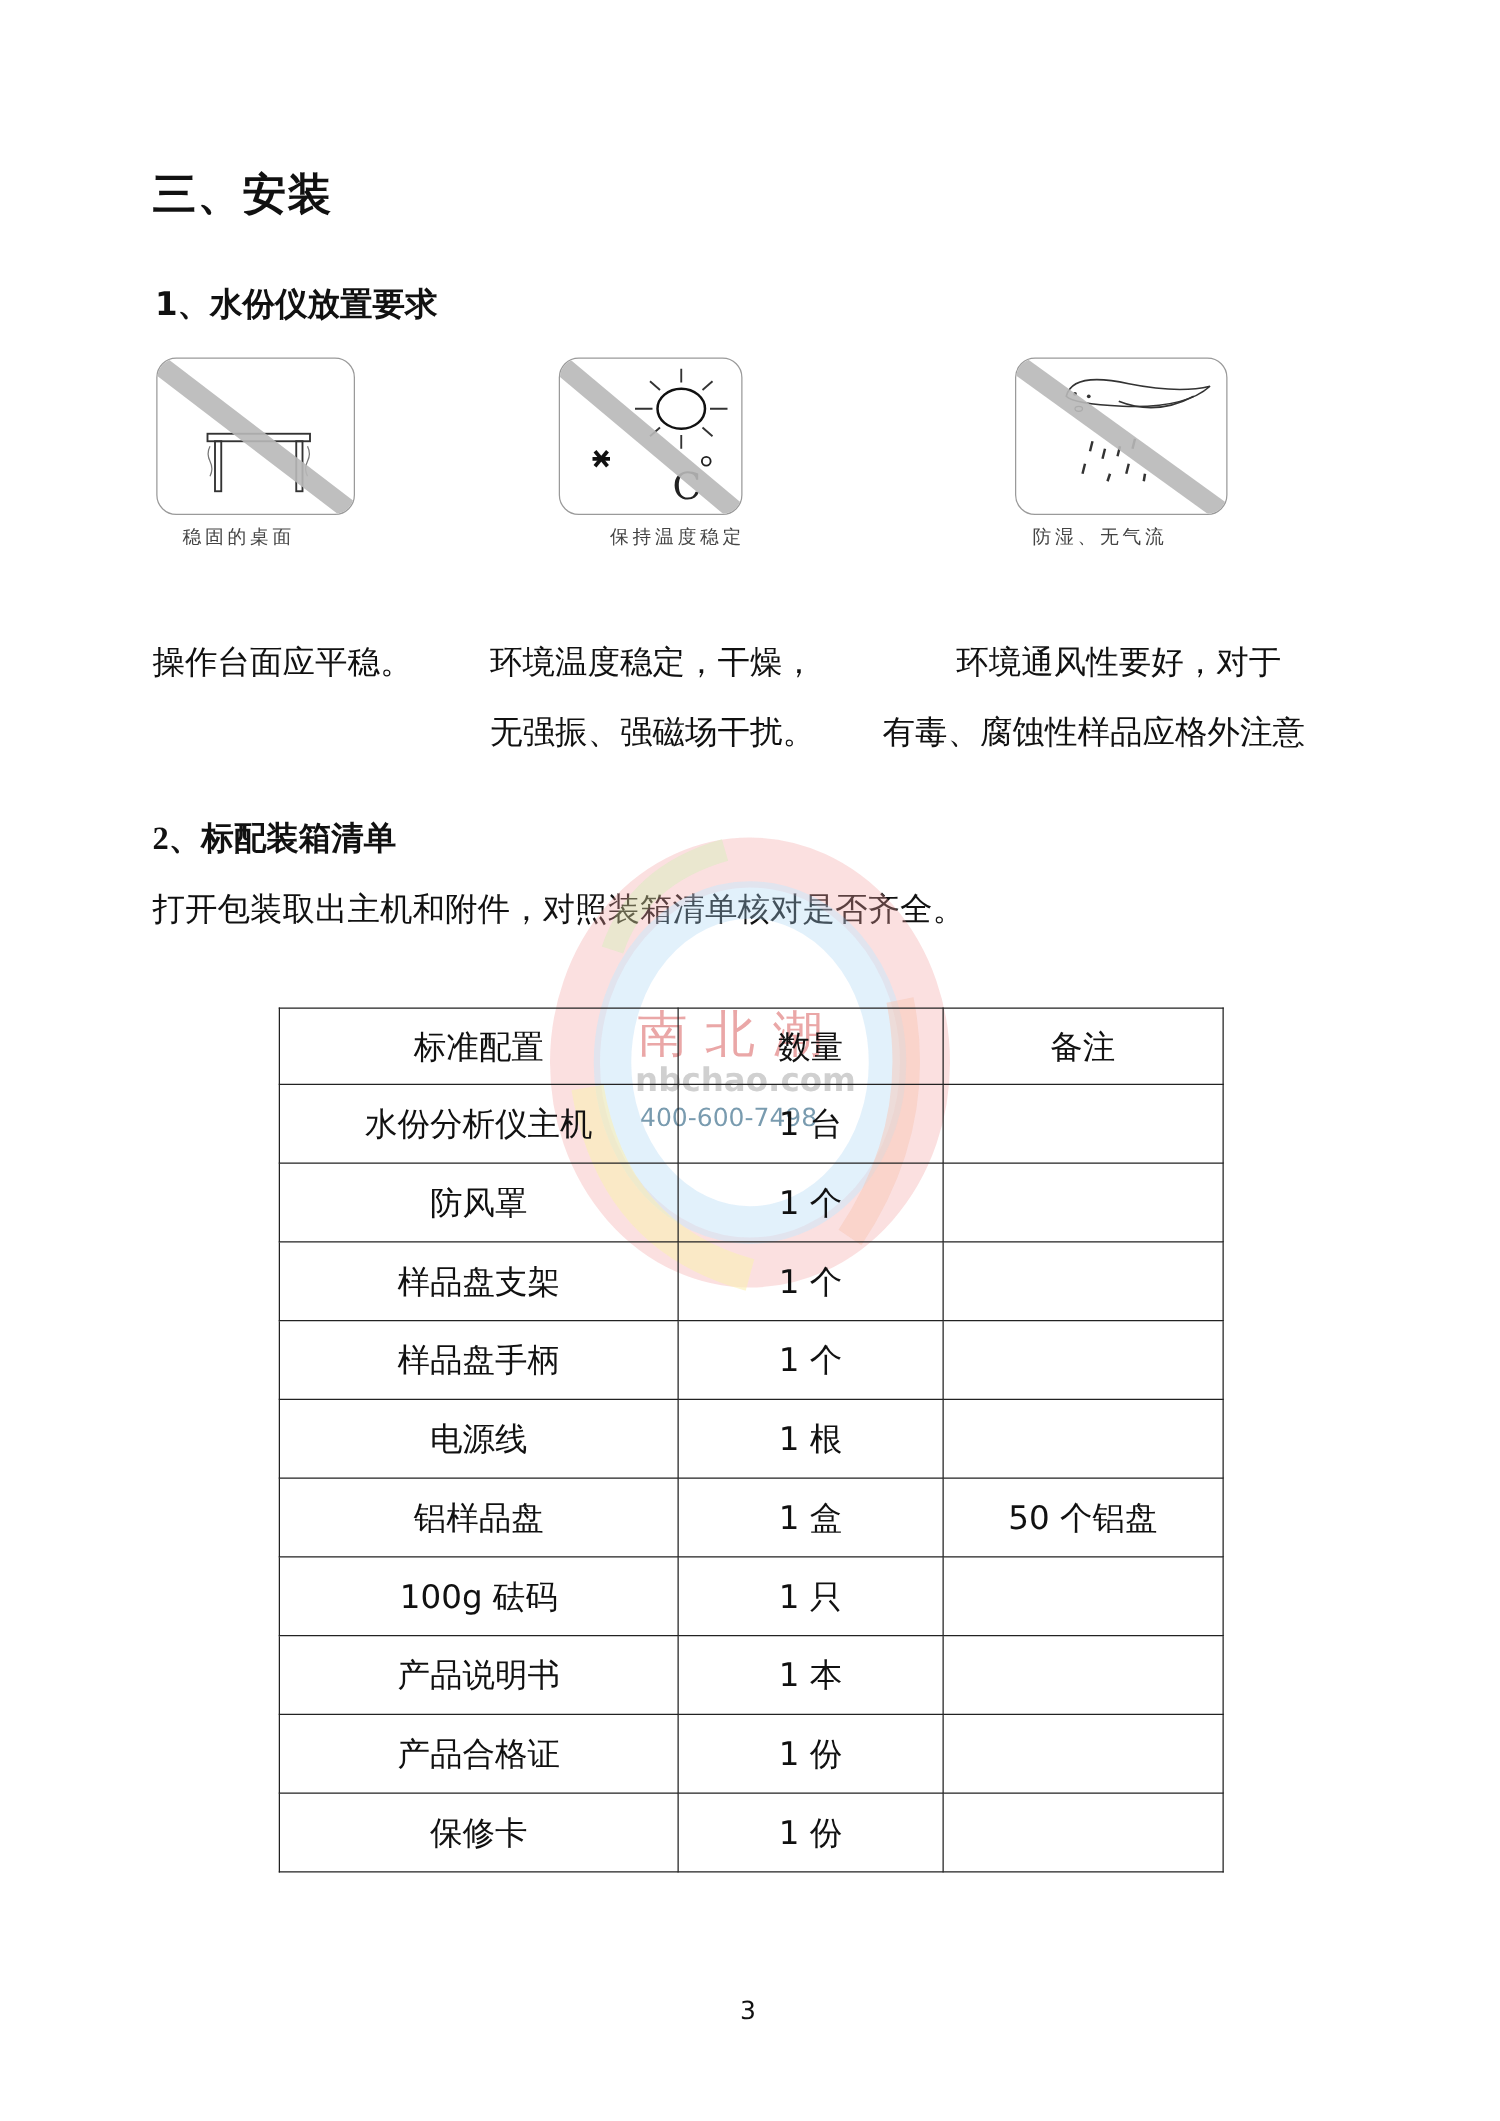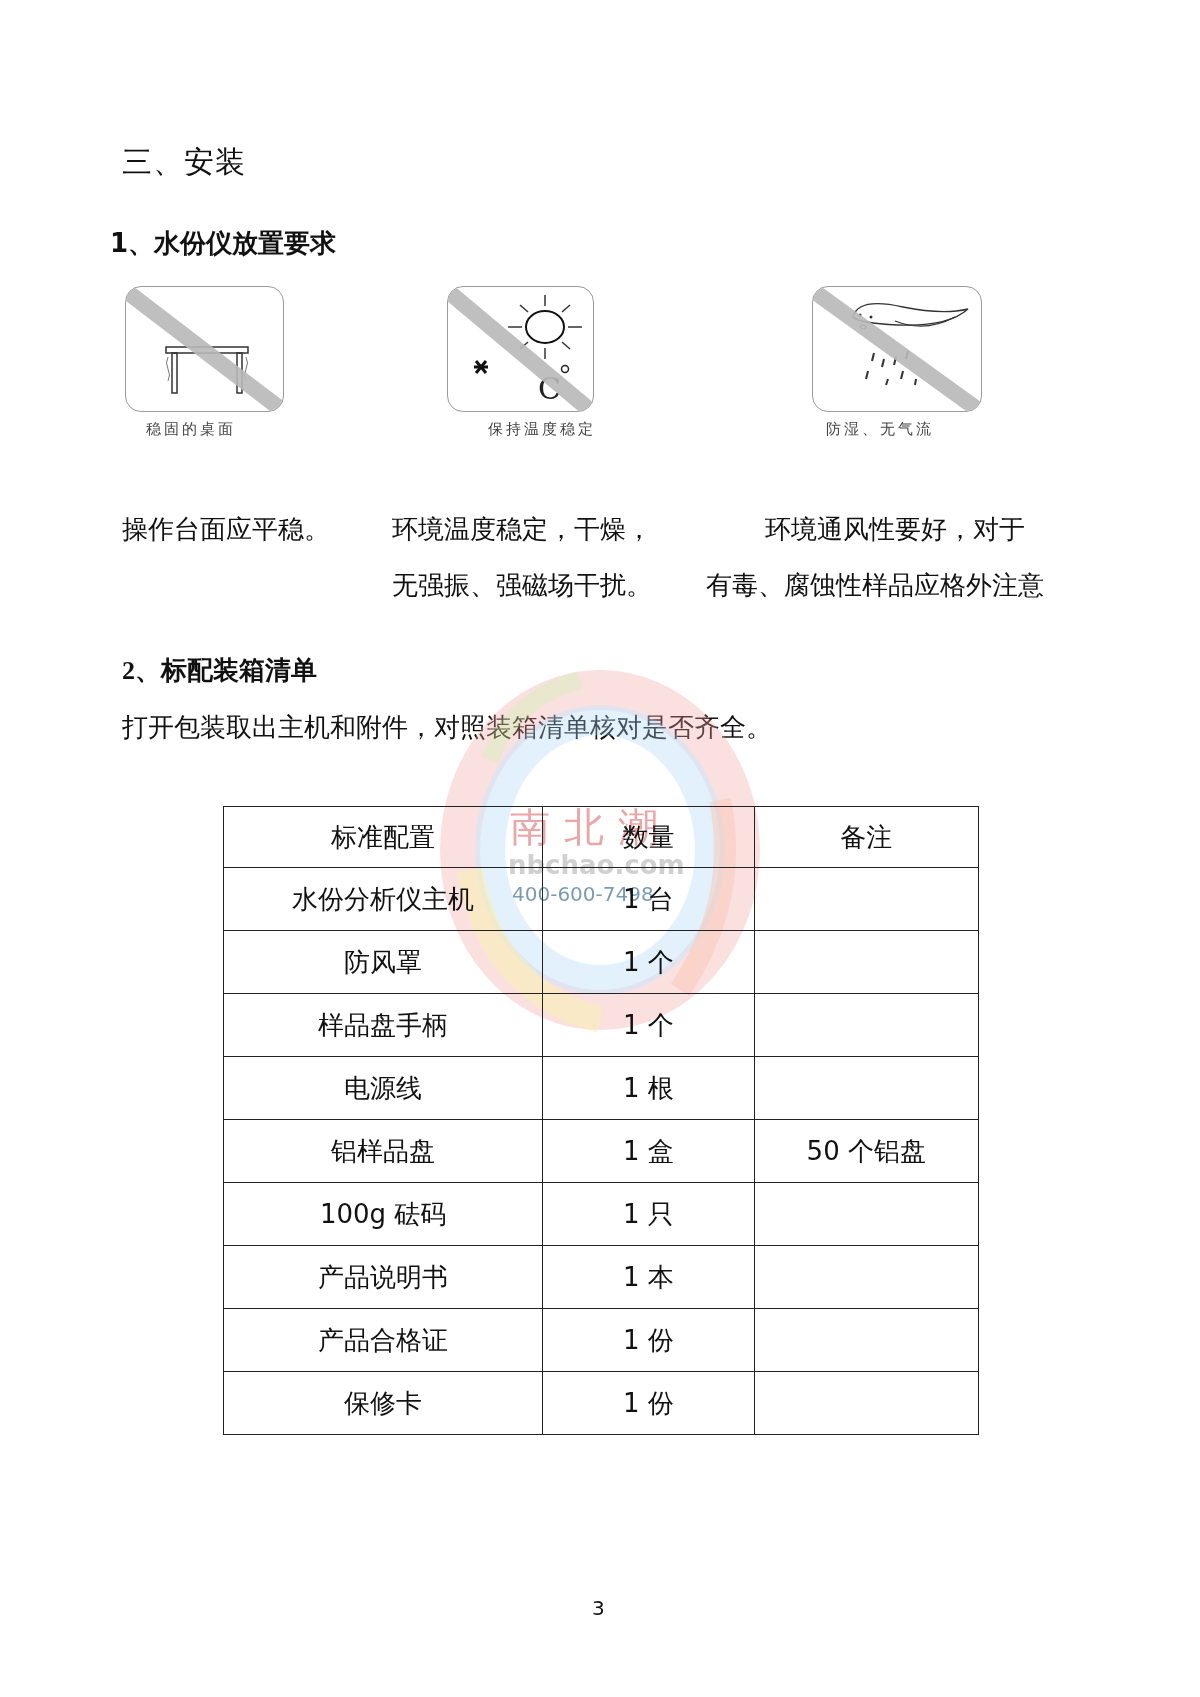--- a/index.html
+++ b/index.html
@@ -1,20 +1,20 @@
 <!DOCTYPE html>
 <html><head>
 <meta charset="utf-8">
 <style>
   html, body { margin: 0; padding: 0; background: #ffffff; }
   body { width: 1200px; height: 1697px; position: relative; overflow: hidden;
          font-family: "DejaVu Sans", "Liberation Sans", sans-serif; color: #111; }
   .abs { position: absolute; }
-  .h1 { left: 122px; top: 142px; font-size: 30px; font-weight: normal; letter-spacing: 1px; }
-  .h2 { left: 110px; top: 226px; font-size: 26px; font-weight: bold; }
+  .h1 { left: 122px; top: 132px; font-size: 35px; font-weight: bold; letter-spacing: 1px; }
+  .h2 { left: 124px; top: 226px; font-size: 26px; font-weight: bold; }
   .h2b { left: 122px; top: 653px; font-size: 26px; font-weight: bold; font-family: Liberation Serif, serif; }
   .para { font-size: 26px; white-space: nowrap; }
   .icon-box { position: absolute; border: 1.5px solid #9a9a9a; border-radius: 16px;
               background: #fff; overflow: hidden; }
   .icon-box svg { width: 100%; height: 100%; display: block; }
   .caption { position: absolute; font-family: "DejaVu Serif", "Liberation Serif", serif;
              font-size: 15px; color: #444; letter-spacing: 3px; white-space: nowrap; }
   table.cfg { position: absolute; left: 223px; top: 806px; width: 756px;
               border-collapse: collapse; font-size: 26px; }
   table.cfg td, table.cfg th { border: 1.5px solid #222; text-align: center;
@@ -123,20 +123,25 @@
     <td>水份分析仪主机</td>
     <td>1 台</td>
     <td></td>
   </tr>
   <tr>
     <td>防风罩</td>
     <td>1 个</td>
     <td></td>
   </tr>
   <tr>
+    <td>样品盘支架</td>
+    <td>1 个</td>
+    <td></td>
+  </tr>
+  <tr>
     <td>样品盘手柄</td>
     <td>1 个</td>
     <td></td>
   </tr>
   <tr>
     <td>电源线</td>
     <td>1 根</td>
     <td></td>
   </tr>
   <tr>

